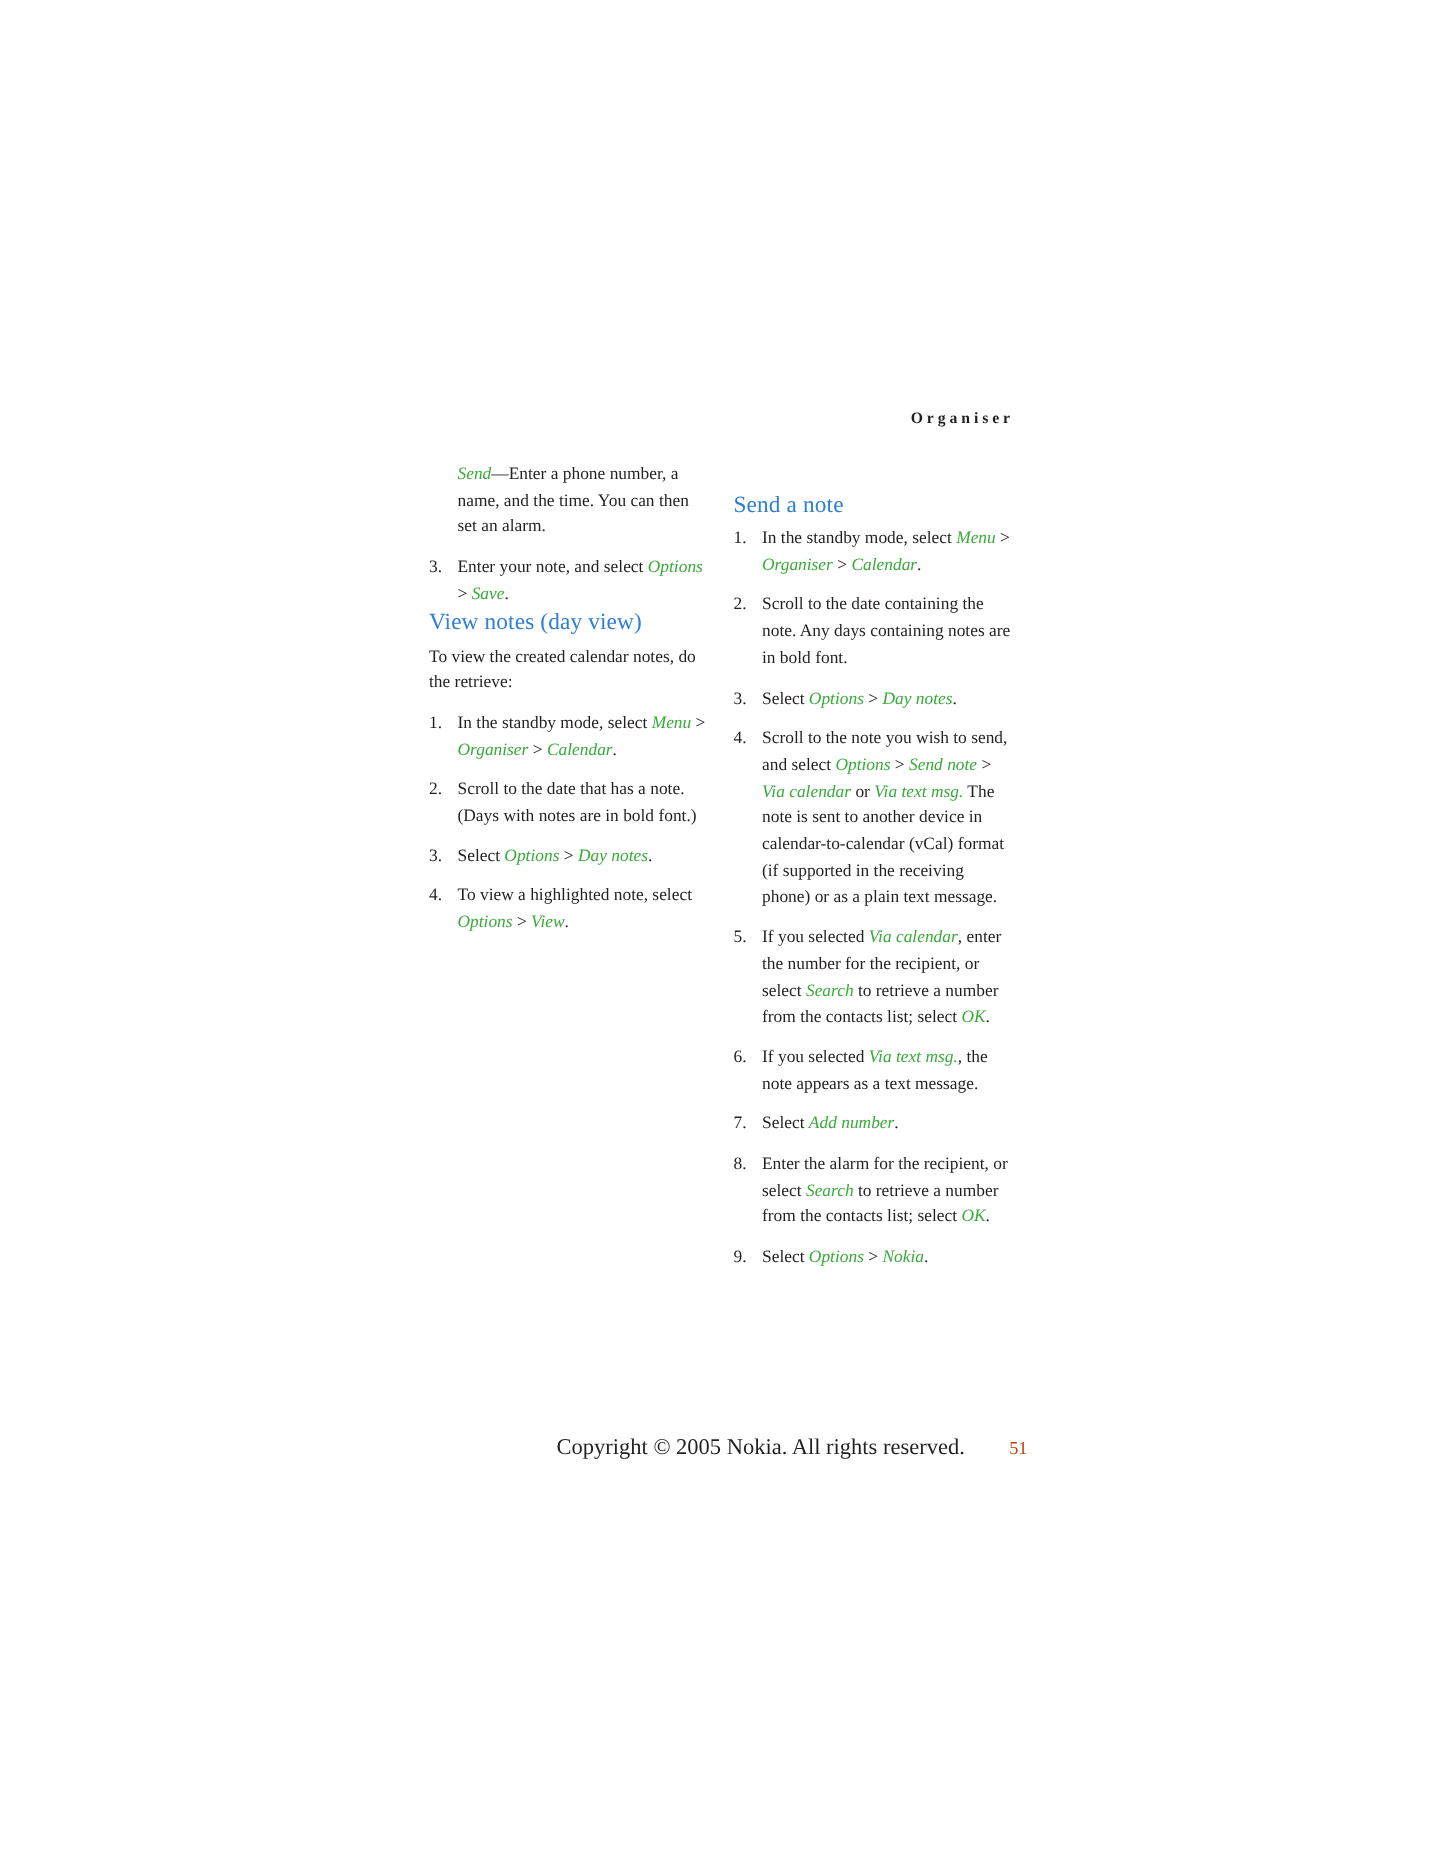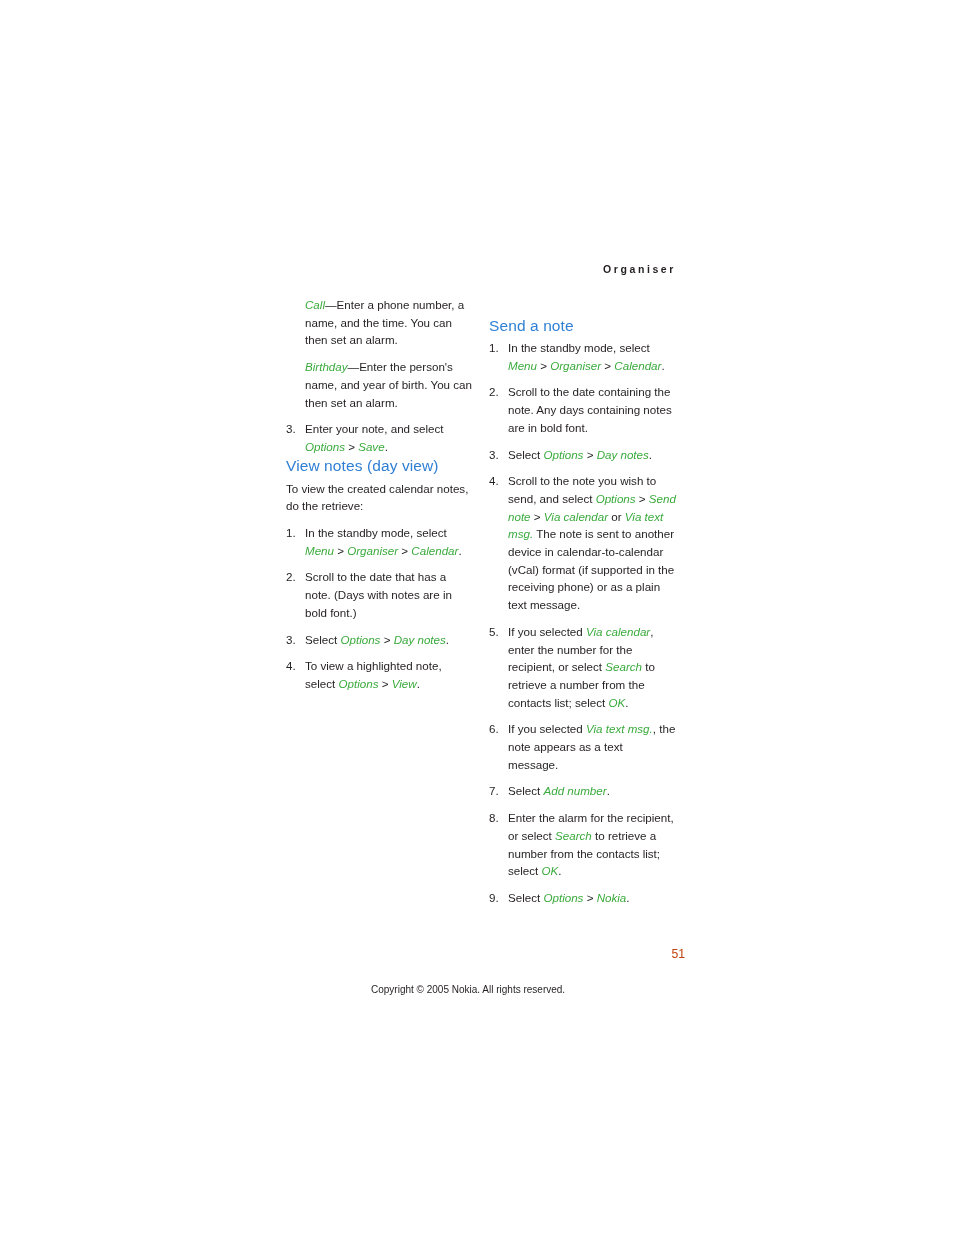--- a/index.html
+++ b/index.html
@@ -12,24 +12,25 @@
     width: 954px;
     height: 1235px;
     position: relative;
     font-family: "Liberation Sans", sans-serif;
     color: #221f1f;
     -webkit-font-smoothing: antialiased;
   }
 
   .page {
     position: absolute;
-    left: 0; top: 0;
+    left: 0; top: 11px;
     width: 954px;
     height: 1040px;
     overflow: hidden;
+    font-family: Liberation Serif, serif;
   }
 
   
   .running-head {
     position: absolute;
     left: 0;
     top: 263px;
     width: 676px;
     text-align: right;
     font-size: 10.5px;
@@ -120,24 +121,23 @@
     position: absolute;
     left: 0;
     top: 946px;
     width: 954px;
     height: 20px;
   }
   .copyright {
     position: absolute;
     left: 371px;
     top: 0;
-    font-size: 10px;
+    font-size: 15px;
     line-height: 16px;
     color: #231f20;
-    margin-top: 36px;
   }
   .folio {
     position: absolute;
     left: 661px;
     top: 0;
     width: 24px;
     text-align: right;
     font-size: 12.2px;
     line-height: 16px;
     color: #c2410c;
@@ -147,23 +147,22 @@
 <body>
 
 <div class="page">
 
   <div class="running-head">Organiser</div>
 
   <div class="columns">
 
     <div class="col col-left">
 
-      <p class="def-para"><span class="lead">Call</span><span>—</span><span>Enter a phone number, a name, and the time. You can then set an alarm.</span></p>
-
-      <p class="def-para"><span class="lead">Birthday</span><span>—</span><span>Enter the person's name, and year of birth. You can then set an alarm.</span></p>
+      <p class="def-para"><span class="lead">Send</span><span>—</span><span>Enter a phone number, a name, and the time. You can then set an alarm.</span></p>
+
 
 
 
       <ol class="steps start-3">
         <li><span class="num">3.</span><span>Enter your note, and select </span><span class="ui">Options</span><span class="gt"> &gt; </span><span class="ui">Save</span><span>.</span></li>
       </ol>
 
       <h2 class="section-head head-gap-top">View notes (day view)</h2>
 
       <p class="intro-para">To view the created calendar notes, do the retrieve:</p>

